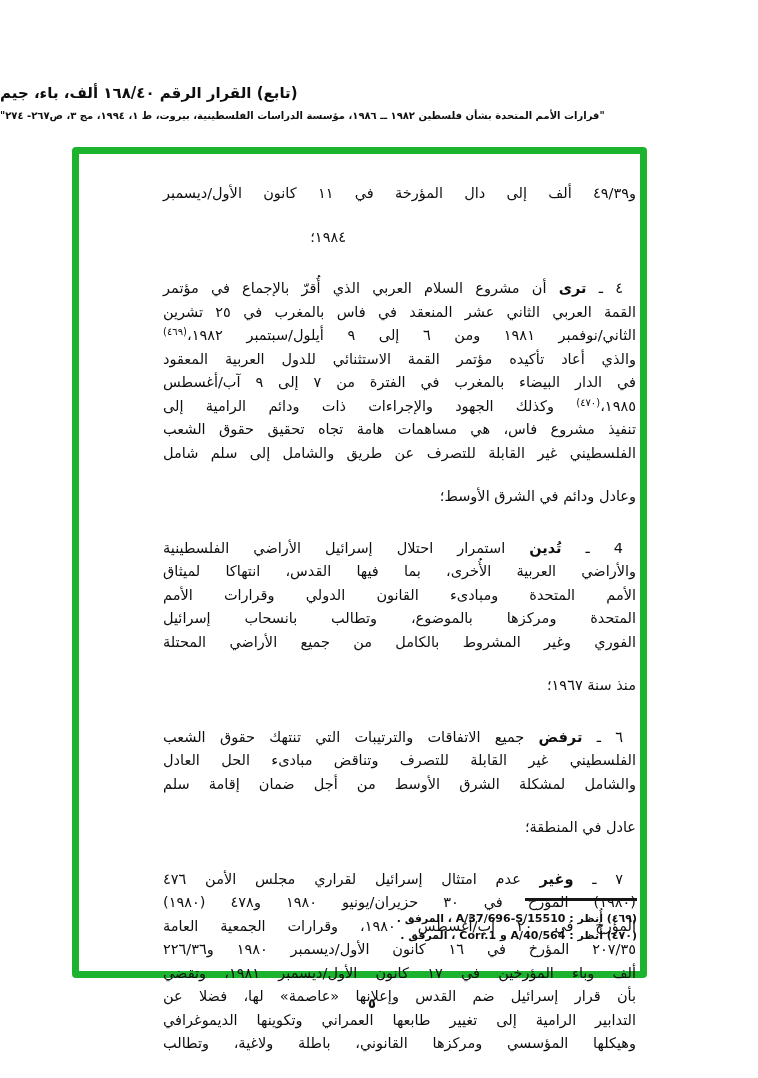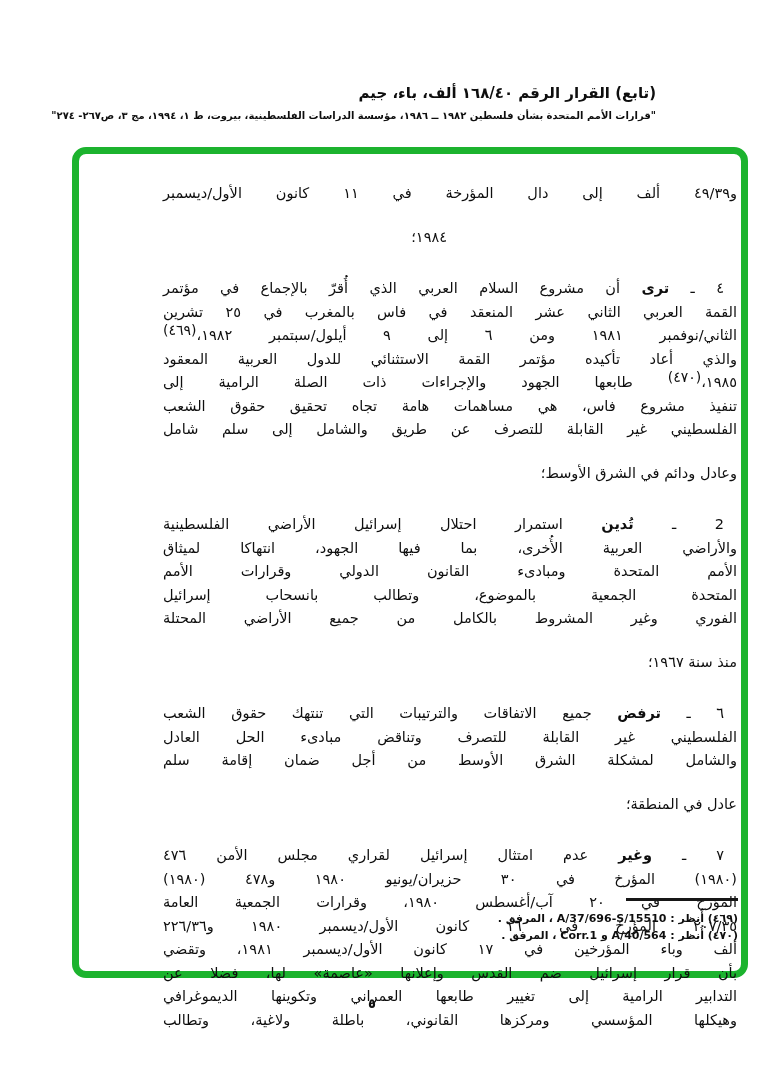--- a/index.html
+++ b/index.html
@@ -1,36 +1,36 @@
 <!DOCTYPE html>
 <html lang="ar"><head>
 <meta charset="utf-8">
 <style>
   html,body{margin:0;padding:0;}
   body{
     width:758px;height:1078px;background:#ffffff;position:relative;overflow:hidden;
     font-family:"DejaVu Sans",sans-serif;color:#0e0e0e;
   }
-  .header{position:absolute;top:84px;left:0;width:656px;text-align:right;direction:rtl;}
+  .header{position:absolute;top:84px;left:0;width:656px;text-align:left;direction:rtl;}
   .title{font-size:15px;font-weight:bold;letter-spacing:0;}
   .subtitle{font-size:10px;font-weight:bold;margin-top:8px;}
   .frame{
-    position:absolute;left:72px;top:147px;width:676px;height:831px;
-    border:7px solid #1cb32e;border-radius:14px;box-sizing:border-box;background:#fff;
+    position:absolute;left:72px;top:147px;width:575px;height:831px;
+    border:7px solid #1cb32e;border-radius:4px;box-sizing:border-box;background:#fff;
   }
   .content{
     position:absolute;top:28px;left:84px;right:4px;
     direction:rtl;font-size:14.5px;line-height:23.5px;text-align:justify;
   }
   .paragraph{margin:0 0 5px 0;}
   .line{text-align:justify;text-align-last:justify;}
   .line.last{text-align-last:right;margin-top:20px;}
   .line.indent{padding-right:13px;margin-top:28px;}
   .b{font-weight:bold;}
-  sup{font-size:14px;line-height:0;vertical-align:5px;}
+  sup{font-size:10px;line-height:0;vertical-align:5px;}
   .fnblock{position:absolute;top:744px;right:3px;width:470px;direction:rtl;text-align:right;}
   .fnrule{width:112px;height:2.5px;background:#161616;margin-bottom:9px;}
   .fn{font-size:11px;font-weight:bold;line-height:17.5px;}
   .pagenum{position:absolute;top:996px;left:0;width:744px;text-align:center;
     font-size:13px;font-weight:bold;direction:rtl;}
 </style>
 </head>
 <body>
 
 <div class="header">
@@ -42,30 +42,31 @@
   <div class="content">
       <div class="paragraph">
         <div class="line"><span>و٤٩/٣٩ ألف إلى دال المؤرخة في ١١ كانون الأول/ديسمبر</span></div>
         <div class="line last" style="padding-right: 290px;"><span>١٩٨٤؛</span></div>
       </div>
       <div class="paragraph">
         <div class="line indent"><span>٤ ـ </span><span class="b">ترى</span><span> أن مشروع السلام العربي الذي أُقرّ بالإجماع في مؤتمر</span></div>
         <div class="line"><span>القمة العربي الثاني عشر المنعقد في فاس بالمغرب في ٢٥ تشرين</span></div>
         <div class="line"><span>الثاني/نوفمبر ١٩٨١ ومن ٦ إلى ٩ أيلول/سبتمبر ١٩٨٢،</span><sup>(٤٦٩)</sup></div>
         <div class="line"><span>والذي أعاد تأكيده مؤتمر القمة الاستثنائي للدول العربية المعقود</span></div>
-        <div class="line"><span>١٩٨٥،</span><sup>(٤٧٠)</sup><span> طابعها الجهود والإجراءات ذات الصلة الرامية إلى</span></div>
+        <div class="line"><span>في الدار البيضاء بالمغرب في الفترة من ٧ إلى ٩ آب/أغسطس</span></div>
+        <div class="line"><span>١٩٨٥،</span><sup>(٤٧٠)</sup><span> وكذلك الجهود والإجراءات ذات ودائم الرامية إلى</span></div>
         <div class="line"><span>تنفيذ مشروع فاس، هي مساهمات هامة تجاه تحقيق حقوق الشعب</span></div>
         <div class="line"><span>الفلسطيني غير القابلة للتصرف عن طريق والشامل إلى سلم شامل</span></div>
         <div class="line last"><span>وعادل ودائم في الشرق الأوسط؛</span></div>
       </div>
       <div class="paragraph">
-        <div class="line indent"><span>2 ـ </span><span class="b">تُدين</span><span> استمرار احتلال إسرائيل الأراضي الفلسطينية</span></div>
-        <div class="line"><span>والأراضي العربية الأُخرى، بما فيها الجهود، انتهاكا لميثاق</span></div>
+        <div class="line indent"><span>4 ـ </span><span class="b">تُدين</span><span> استمرار احتلال إسرائيل الأراضي الفلسطينية</span></div>
+        <div class="line"><span>والأراضي العربية الأُخرى، بما فيها القدس، انتهاكا لميثاق</span></div>
         <div class="line"><span>الأمم المتحدة ومبادىء القانون الدولي وقرارات الأمم</span></div>
-        <div class="line"><span>المتحدة الجمعية بالموضوع، وتطالب بانسحاب إسرائيل</span></div>
+        <div class="line"><span>المتحدة ومركزها بالموضوع، وتطالب بانسحاب إسرائيل</span></div>
         <div class="line"><span>الفوري وغير المشروط بالكامل من جميع الأراضي المحتلة</span></div>
         <div class="line last"><span>منذ سنة ١٩٦٧؛</span></div>
       </div>
       <div class="paragraph">
         <div class="line indent"><span>٦ ـ </span><span class="b">ترفض</span><span> جميع الاتفاقات والترتيبات التي تنتهك حقوق الشعب</span></div>
         <div class="line"><span>الفلسطيني غير القابلة للتصرف وتناقض مبادىء الحل العادل</span></div>
         <div class="line"><span>والشامل لمشكلة الشرق الأوسط من أجل ضمان إقامة سلم</span></div>
         <div class="line last"><span>عادل في المنطقة؛</span></div>
       </div>
       <div class="paragraph">

